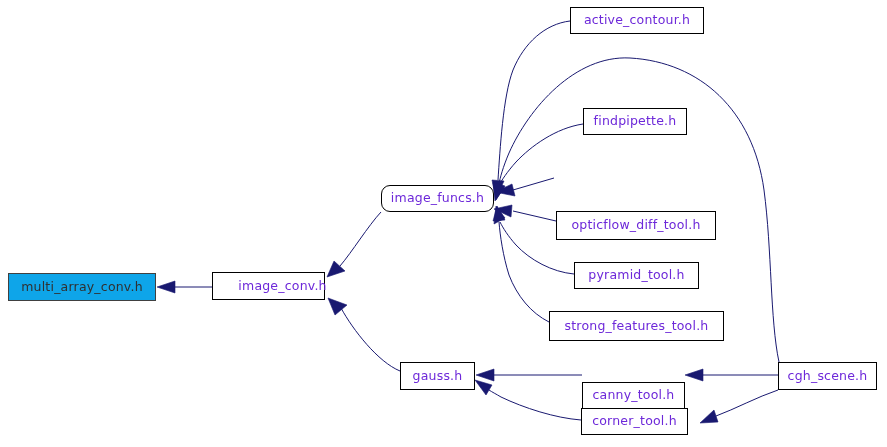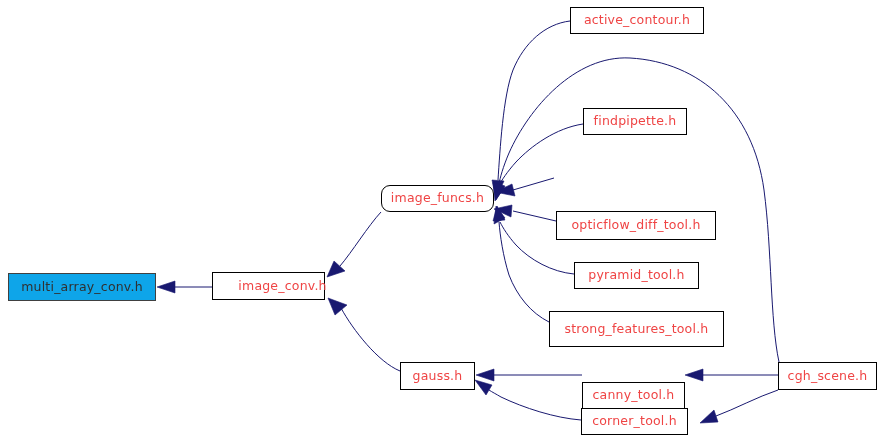--- a/index.html
+++ b/index.html
@@ -32,21 +32,21 @@
     justify-content: center;
     white-space: nowrap;
   }
   .node-box.highlight {
     background: #0ea5e9;
     border: 1px solid #404040;
   }
   .node-label {
     font-family: "DejaVu Sans", sans-serif;
     font-size: 12.5px;
-    color: #ef4444;
+    color: #6d28d9;
     letter-spacing: 0.2px;
     line-height: 1;
     user-select: none;
   }
   .node-box.highlight .node-label {
     color: #303030;
   }
   .edge-path {
     fill: none;
     stroke: #191970;
@@ -159,21 +159,21 @@
 
 
   <div class="node-box" style="left:556px; top:211px; width:160px; height:29px;">
     <span class="node-label">opticflow_diff_tool.h</span>
   </div>
 
   <div class="node-box" style="left:574px; top:262px; width:125px; height:27px;">
     <span class="node-label">pyramid_tool.h</span>
   </div>
 
-  <div class="node-box" style="left:549px; top:311px; width:175px; height:36px;">
+  <div class="node-box" style="left:549px; top:311px; width:175px; height:30px;">
     <span class="node-label">strong_features_tool.h</span>
   </div>
 
   <div class="node-box" style="left:400px; top:362px; width:75px; height:28px;">
     <span class="node-label">gauss.h</span>
   </div>
 
   <div class="node-box" style="left:582px; top:362px; width:103px; height:27px;margin-top:20px;">
     <span class="node-label">canny_tool.h</span>
   </div>

